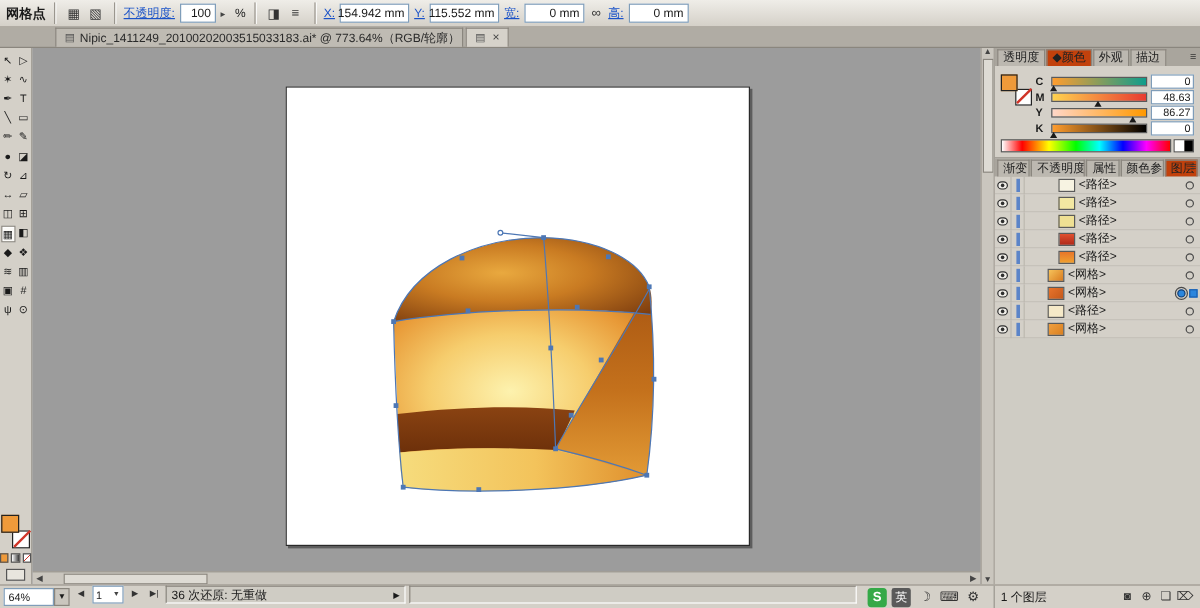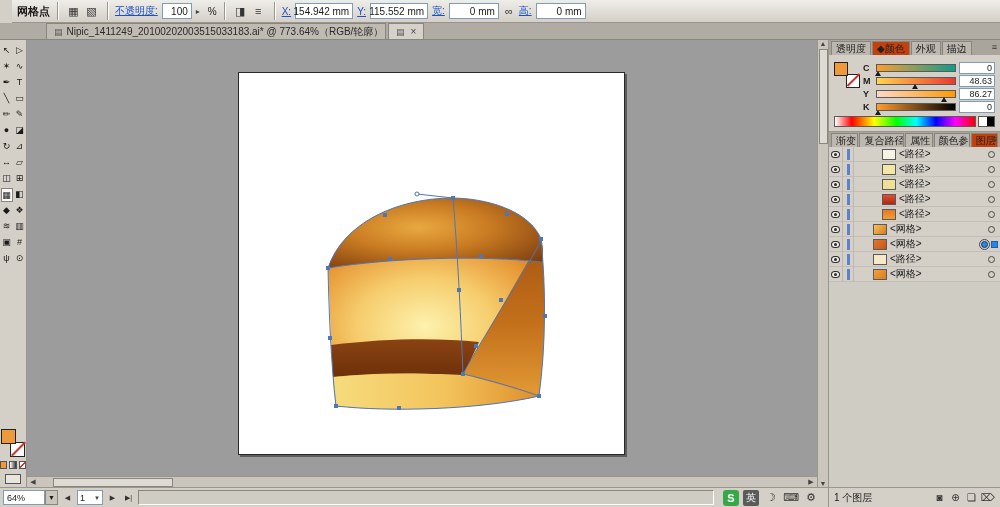--- a/index.html
+++ b/index.html
@@ -1,20 +1,20 @@
 <!DOCTYPE html>
 <html><head>
 <meta charset="utf-8">
 <style>
   *{box-sizing:border-box;margin:0;padding:0;}
   html,body{width:1000px;height:507px;overflow:hidden;}
   body{font-family:"Liberation Sans","DejaVu Sans",sans-serif;font-size:11px;background:#d4d0c8;color:#1a1a1a;position:relative;}
   .vsep{width:1px;height:18px;background:#9a968e;margin:0 3px;box-shadow:1px 0 0 #fff;}
   
-  .control-bar{position:absolute;top:0;left:12px;right:0;height:23px;background:linear-gradient(#efede8,#d4d0c8);border-bottom:1px solid #9a968e;display:flex;align-items:center;padding:0 5px;gap:4px;}
+  .control-bar{position:absolute;top:0;left:0;right:0;height:23px;background:linear-gradient(#efede8,#d4d0c8);border-bottom:1px solid #9a968e;display:flex;align-items:center;padding:0 5px;gap:4px;}
   .context-label{font-weight:bold;font-size:11px;}
   .bluelink{color:#1a52c8;text-decoration:underline;font-size:10px;cursor:pointer;}
   .field{background:#fff;border:1px solid #7f9db9;height:16px;display:inline-flex;align-items:center;padding:0 3px;font-size:10px;white-space:nowrap;}
   .field.num{justify-content:flex-end;}
   .cb-icon{width:17px;height:17px;border:1px solid transparent;display:flex;align-items:center;justify-content:center;font-size:11px;color:#333;}
   .stepper{font-size:8px;color:#444;width:8px;}
   
   .tab-bar{position:absolute;top:23px;left:0;right:0;height:17px;background:#b0aca4;display:flex;align-items:flex-end;padding-left:46px;border-bottom:1px solid #8a867e;}
   .doc-tab{height:16px;display:flex;align-items:center;gap:4px;padding:0 7px;font-size:10px;background:#bfbbb3;border:1px solid #8a867e;border-bottom:none;margin-right:2px;color:#2a2a2a;max-width:340px;white-space:nowrap;overflow:hidden;}
   .doc-tab.active{background:#d6d2ca;}
@@ -78,21 +78,21 @@
   .thumb{width:14px;height:11px;border:1px solid #5a5a5a;margin-right:3px;background:#fff;flex:0 0 14px;}
   .lname{flex:1;white-space:nowrap;overflow:hidden;}
   .circle{width:7px;height:7px;border:1px solid #4a4a4a;border-radius:50%;margin:0 3px;flex:0 0 7px;}
   .lrow.sel .circle{border-color:#fff;}
   .circle.targeted{background:#2b86dd;border-color:#123f77;outline:1px solid #4a4a4a;outline-offset:1px;}
   .chip{width:7px;height:7px;background:#2b86dd;border:1px solid #1a5fb0;flex:0 0 7px;}
   .lrow.sel .chip{background:#fff;border-color:#dfe9f5;}
   .layers-empty{flex:1;background:#cfccc4;}
   
   .status-bar{position:absolute;left:0;right:0;bottom:0;height:20px;background:#d4d0c8;border-top:1px solid #9a968e;display:flex;align-items:center;}
-  .sb-left{flex:1;display:flex;align-items:center;height:100%;padding:0 3px;gap:3px;}
+  .sb-left{flex:1;display:flex;height:100%;padding:0 3px;gap:3px;}
   .zoom-box{display:flex;align-items:center;}
   .zoom-field{width:42px;height:15px;background:#fff;border:1px solid #7f9db9;font-size:9px;padding:0 3px;display:flex;align-items:center;}
   .drop-btn{width:13px;height:15px;border:1px solid #8a867e;background:#cac6be;font-size:7px;display:flex;align-items:center;justify-content:center;}
   .navbtn{width:13px;height:14px;font-size:7px;display:flex;align-items:center;justify-content:center;color:#333;border:1px solid transparent;}
   .ab-field{width:26px;height:15px;background:#fff;border:1px solid #7f9db9;font-size:9px;display:flex;align-items:center;justify-content:space-between;padding:0 2px;}
   .well{height:15px;border:1px solid;border-color:#8a867e #fff #fff #8a867e;background:#cfccc4;display:flex;align-items:center;font-size:10px;padding:0 4px;}
   .undo-well{width:200px;justify-content:space-between;}
   .grow{flex:1;}
   .tray{display:flex;align-items:center;gap:4px;margin:0 6px;}
   .tray-icon{width:16px;height:16px;display:flex;align-items:center;justify-content:center;font-size:11px;color:#333;}
@@ -321,21 +321,21 @@
             </div>
           </div>
         <div class="spectrum" data-name="color-spectrum-bar"></div>
         <div class="spec-end" data-name="spectrum-endcaps">
           <span style="background:#fff" data-name="white-swatch"></span>
           <span style="background:#000" data-name="black-swatch"></span>
         </div>
       </div>
       <div class="ptabs" id="ptabs-mid" data-name="panel-tabs-mid">
           <div class="ptab" data-name="tab-gradient">渐变</div>
-          <div class="ptab" data-name="tab-pathfinder">复合路径</div>
+          <div class="ptab" data-name="tab-pathfinder">不透明度</div>
           <div class="ptab" data-name="tab-attributes">属性</div>
           <div class="ptab" data-name="tab-color-guide">颜色参</div>
           <div class="ptab active" data-name="tab-layers">图层</div>
           <span class="pmenu" data-name="panel-menu-icon">≡</span>
         </div>
       <div class="layers" data-name="layers-panel">
         <div id="layer-rows" data-name="layers-list" style="display:flex;flex-direction:column;">
             <div class="lrow" data-name="layer-row">
               <div class="cell eyec" data-name="visibility-toggle">
                 <span class="eye-icon" data-name="eye-icon"></span>
@@ -466,20 +466,24 @@
         <span class="zoom-field" data-name="zoom-input">64%</span>
         <span class="drop-btn" data-name="zoom-dropdown-icon">▼</span>
       </span>
       <span class="navbtn" data-name="prev-artboard-button">◀</span>
       <span class="ab-field" data-name="artboard-number-field">
         <span data-name="artboard-number">1</span>
         <span style="font-size:6px;color:#444;" data-name="artboard-dropdown-icon">▼</span>
       </span>
       <span class="navbtn" data-name="next-artboard-button">▶</span>
       <span class="navbtn" data-name="last-artboard-button">▶|</span>
+      <span class="well undo-well" data-name="status-indicator">
+        <span data-name="undo-status-text">36 次还原: 无重做</span>
+        <span style="font-size:7px;" data-name="status-expander-icon">▶</span>
+      </span>
       <span class="well grow" data-name="status-empty-well"></span>
       <span class="tray" id="tray" data-name="ime-tray">
           <span class="tray-icon" data-name="sogou-icon">S</span>
           <span class="tray-icon" data-name="lang-indicator">英</span>
           <span class="tray-icon" data-name="moon-icon">☽</span>
           <span class="tray-icon" data-name="keyboard-icon">⌨</span>
           <span class="tray-icon" data-name="settings-wrench-icon">⚙</span>
         </span>
     </div>
     <div class="sb-right" data-name="layers-panel-footer">

